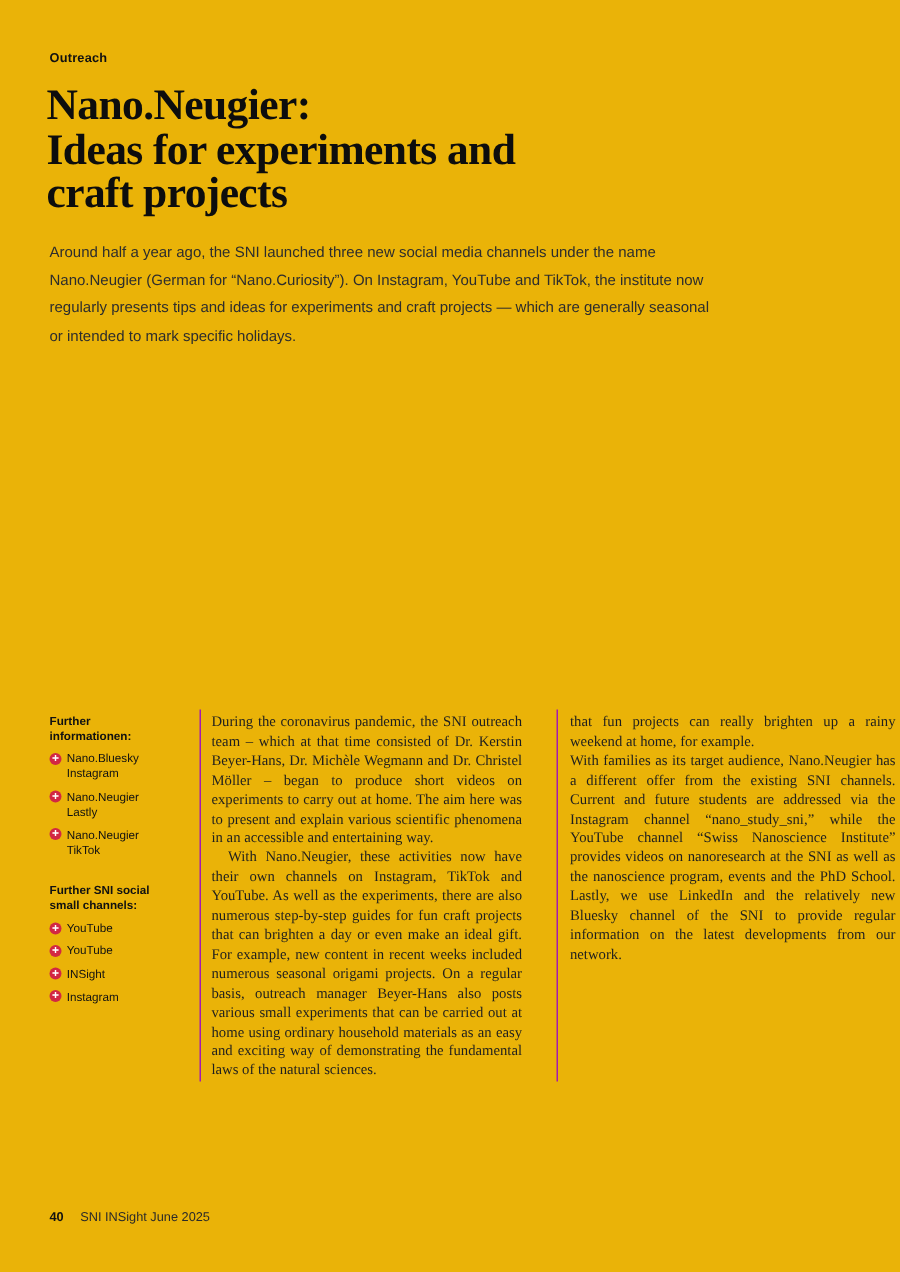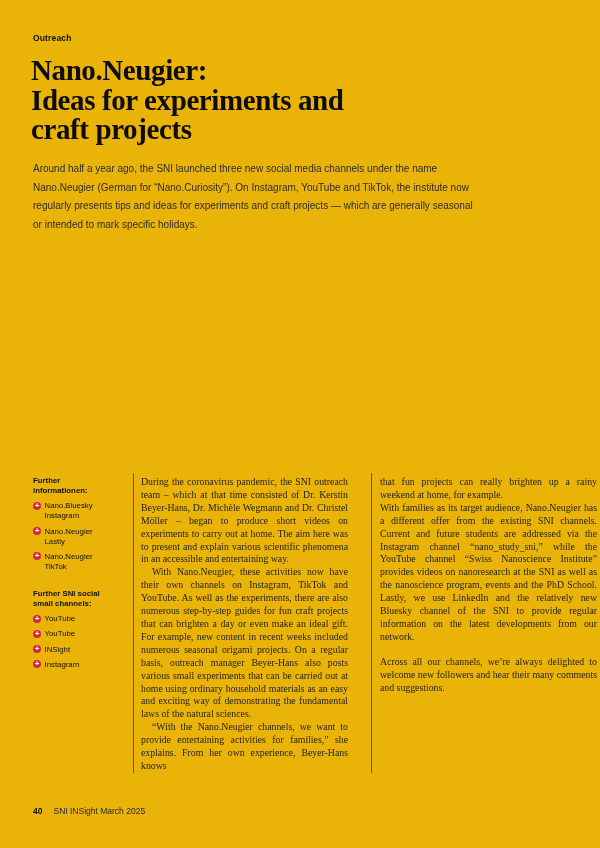--- a/index.html
+++ b/index.html
@@ -134,29 +134,27 @@
       </div>
       <div class="sidebar-item">
         <span class="plus-icon" style="background: rgb(210, 39, 67);">+</span>
         <span class="sidebar-item-label">Instagram</span>
       </div>
     </div>
 
     <div class="col col-left">
       <p>During the coronavirus pandemic, the SNI outreach team – which at that time consisted of Dr. Kerstin Beyer-Hans, Dr. Michèle Wegmann and Dr. Christel Möller – began to produce short videos on experiments to carry out at home. The aim here was to present and explain various scientific phenomena in an accessible and entertaining way.</p>
       <p class="para-indent">With Nano.Neugier, these activities now have their own channels on Instagram, TikTok and YouTube. As well as the experiments, there are also numerous step-by-step guides for fun craft projects that can brighten a day or even make an ideal gift. For example, new content in recent weeks included numerous seasonal origami projects. On a regular basis, outreach manager Beyer-Hans also posts various small experiments that can be carried out at home using ordinary household materials as an easy and exciting way of demonstrating the fundamental laws of the natural sciences.</p>
-      <p class="para-indent">“With the Nano.Neugier channels, we want to provide entertaining activities for families,” she explains. From her own experience, Beyer-Hans knows</p>
     </div>
 
     <div class="col col-right">
       <p>that fun projects can really brighten up a rainy weekend at home, for example.</p>
       <p>With families as its target audience, Nano.Neugier has a different offer from the existing SNI channels. Current and future students are addressed via the Instagram channel “nano_study_sni,” while the YouTube channel “Swiss Nanoscience Institute” provides videos on nanoresearch at the SNI as well as the nanoscience program, events and the PhD School. Lastly, we use LinkedIn and the relatively new Bluesky channel of the SNI to provide regular information on the latest developments from our network.</p>
-      <p class="para-gap">Across all our channels, we’re always delighted to welcome new followers and hear their many comments and suggestions.</p>
     </div>
 
   </div>
 
   <div class="footer">
     <span class="page-number">40</span>
-    <span>SNI INSight March 2025</span>
+    <span>SNI INSight June 2025</span>
   </div>
 
 </div>
 
 </body></html>

